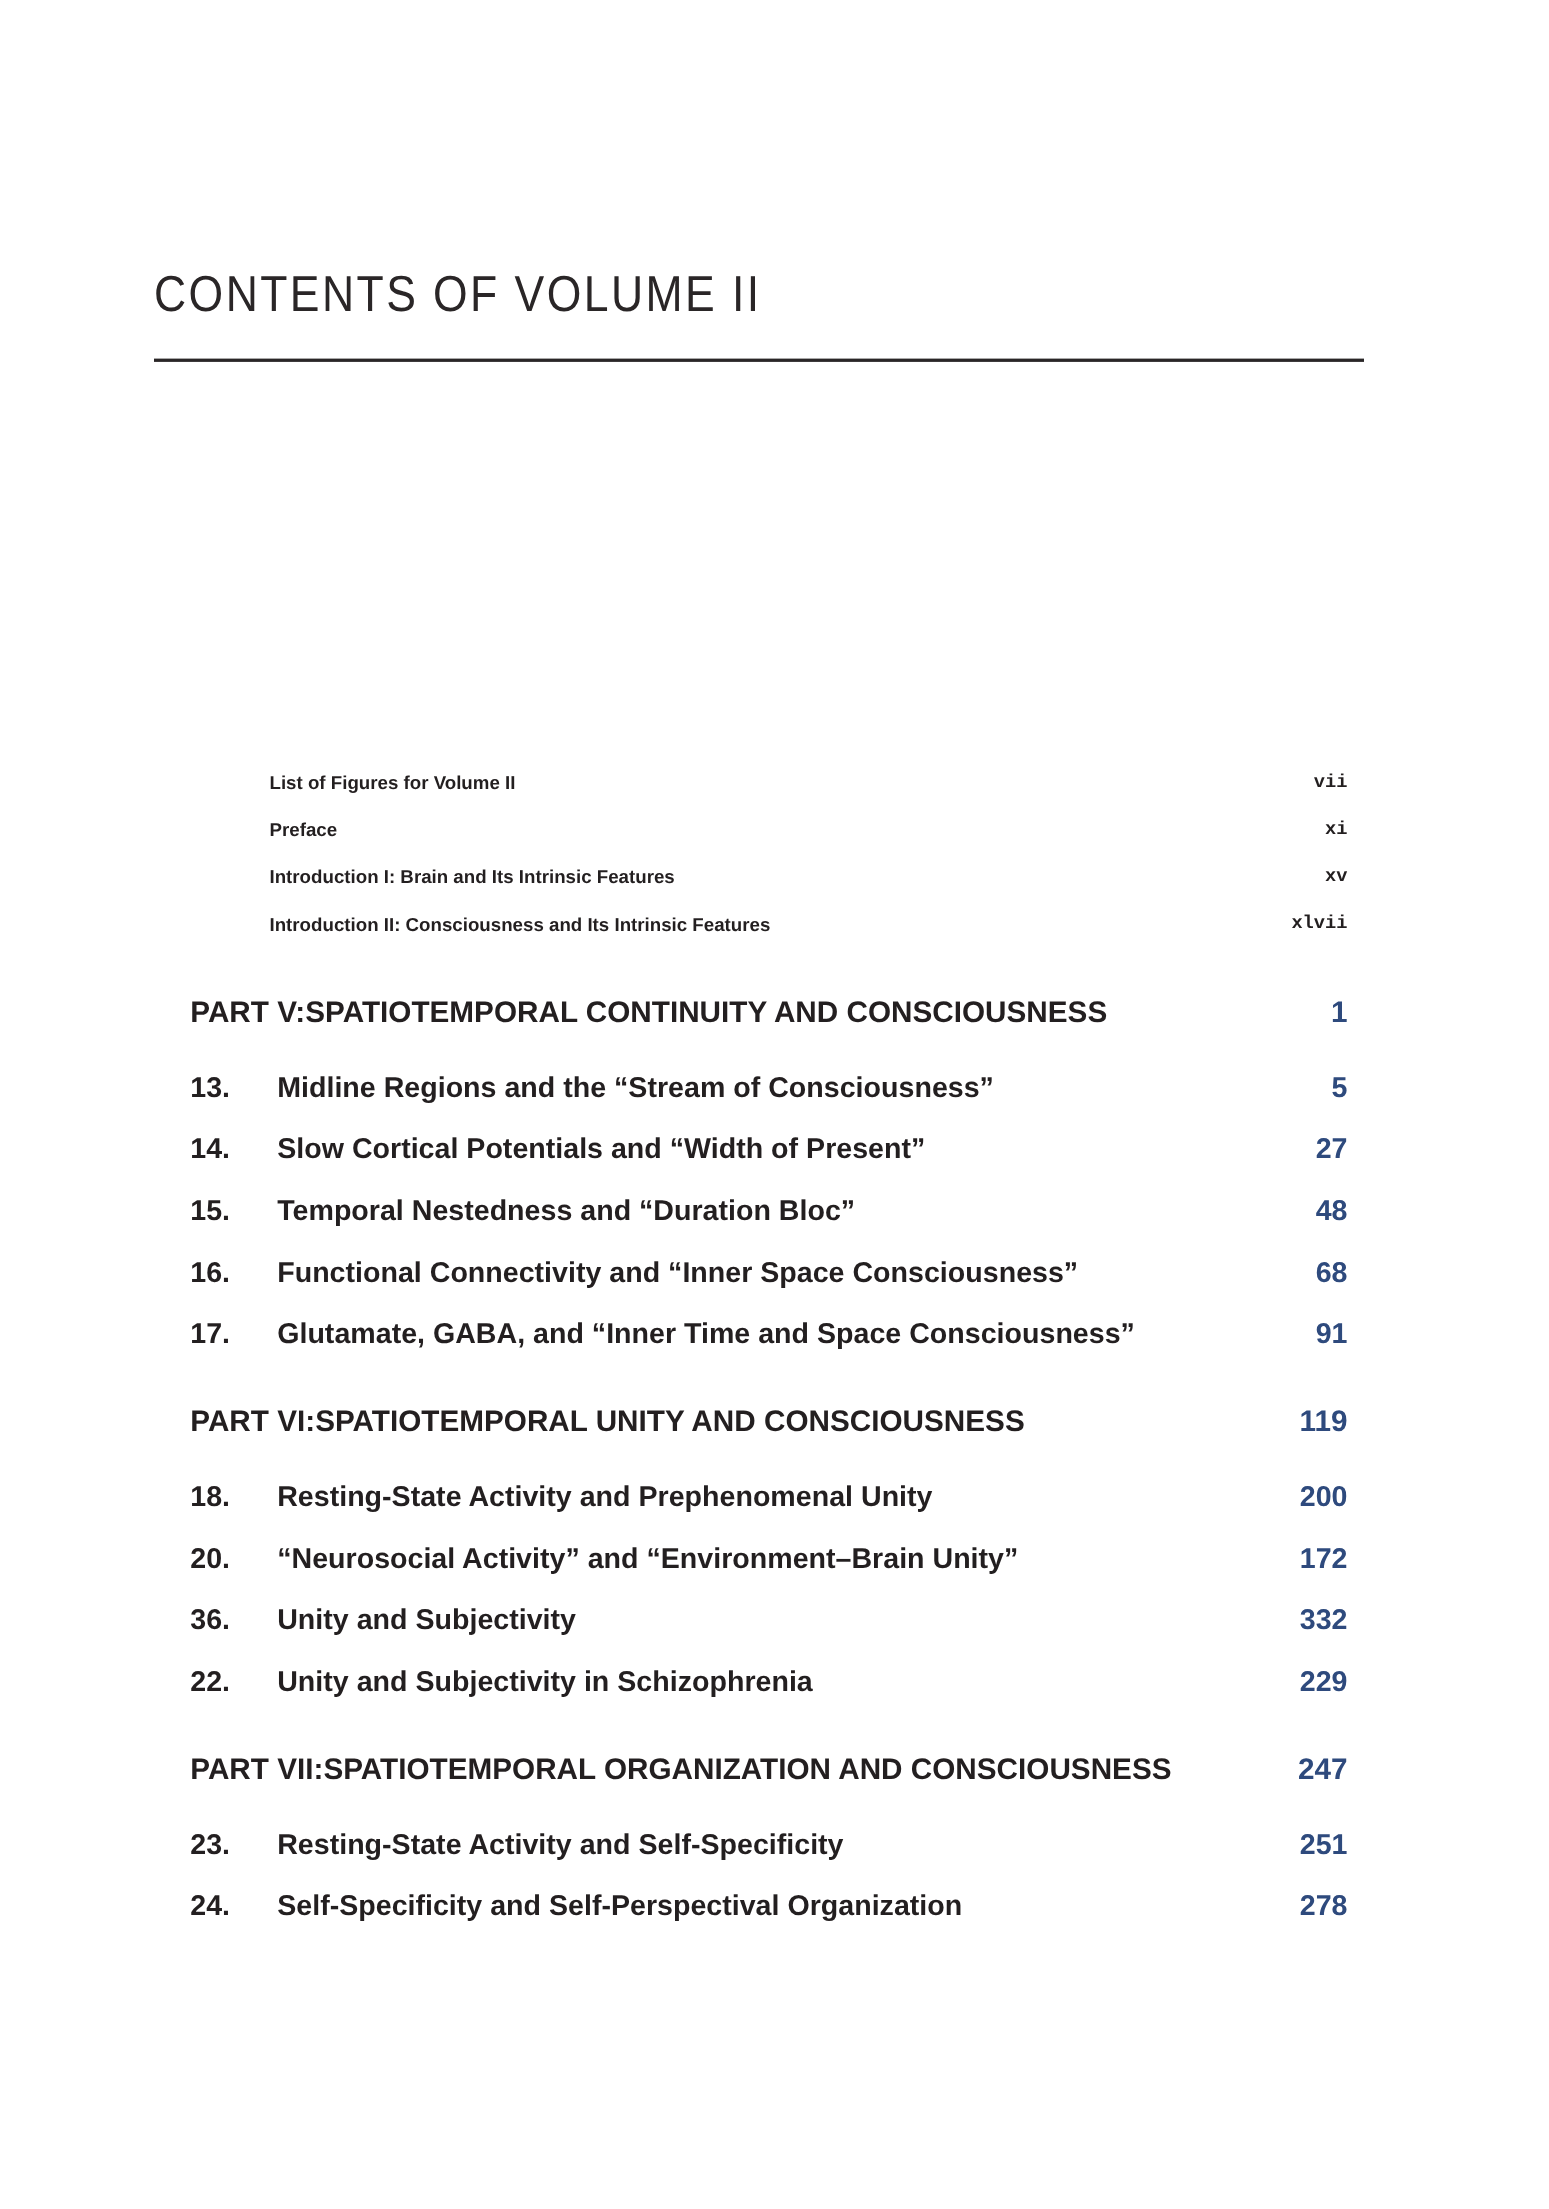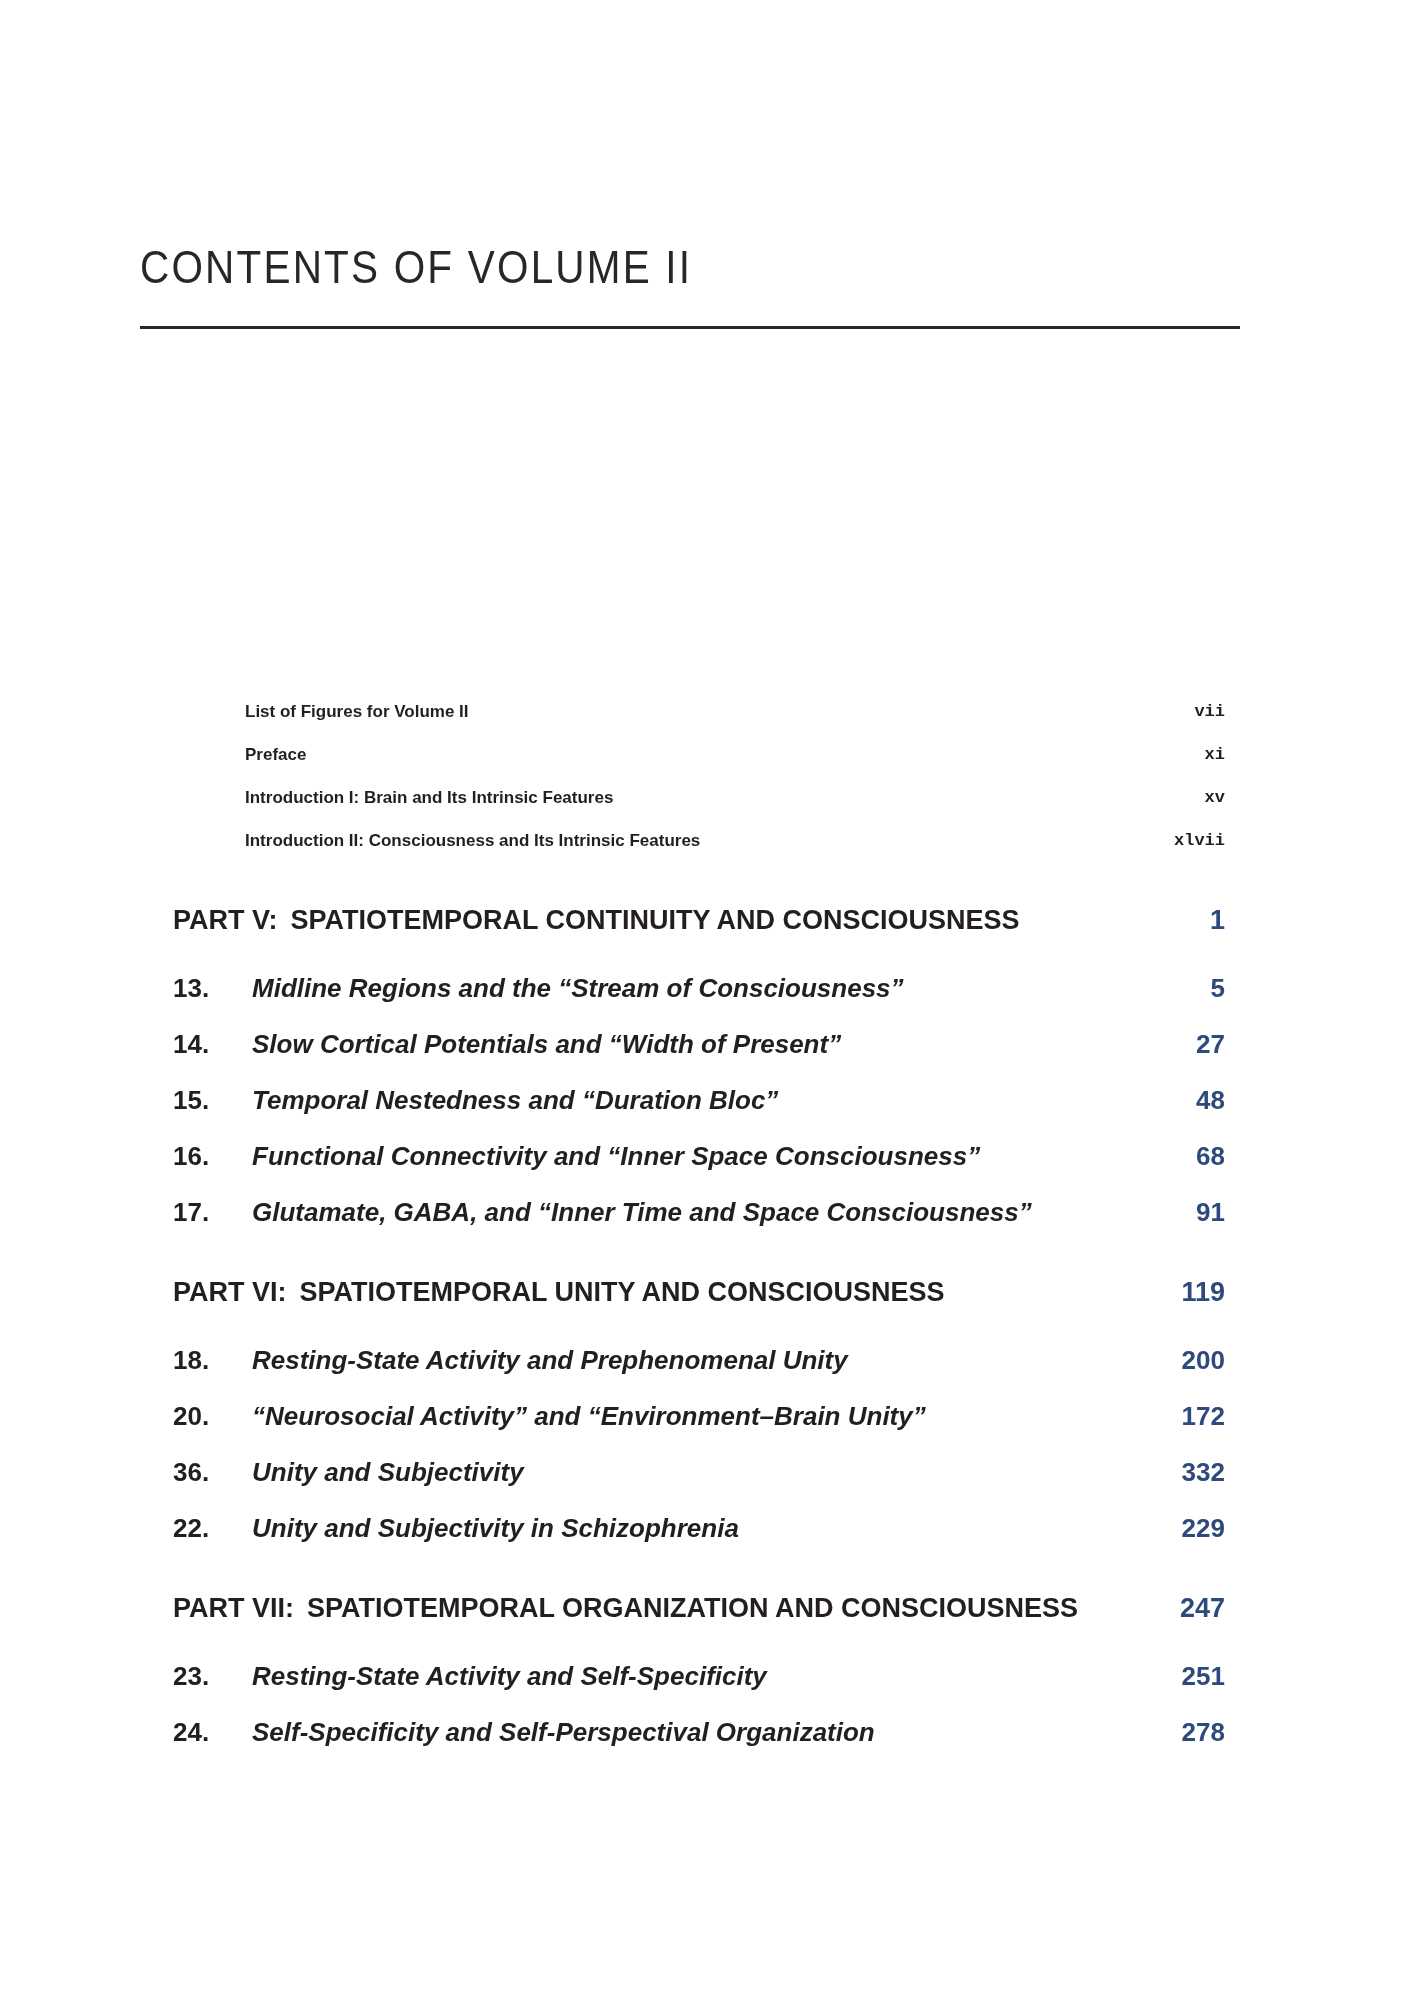--- a/index.html
+++ b/index.html
@@ -47,31 +47,31 @@
   .part-section { margin-top:36px; }
   .part-section.first { margin-top:30px; }
 
   .part-row {
     display:flex; align-items:center;
     height:56px;
     padding-left:33px; padding-right:15px;
     font-size:27px;
   }
   .part-label { white-space:nowrap; }
-  .part-title { margin-left:13px; white-space:nowrap;text-align:center; }
+  .part-title { margin-left:0; white-space:nowrap;text-align:center; }
   .part-row .page-num { margin-left:auto; }
 
   .ch-row {
     display:flex; align-items:flex-end;
     height:56px;
     padding-left:33px; padding-right:15px;
     font-size:26px;
   }
   .ch-num   { width:79px; flex:0 0 79px; }
-  .ch-title { flex:1; padding-right:20px;font-style:italic; }
+  .ch-title { flex:1; padding-right:20px; }
 
   .page-num.blue { color:var(--page-number,#2e4a7d); }
   .page-num.dark { color:var(--text,#231f20); }
 </style>
 </head>
 <body>
 
 <div class="page">
 
   <h1 class="page-title">CONTENTS OF VOLUME II</h1>

